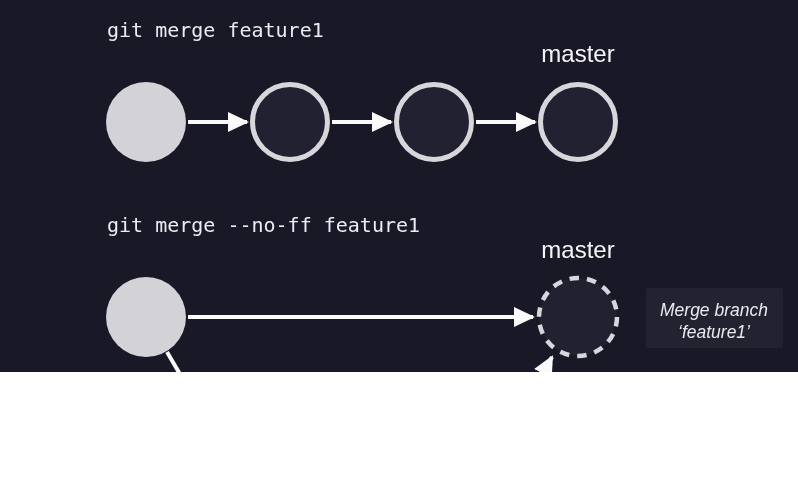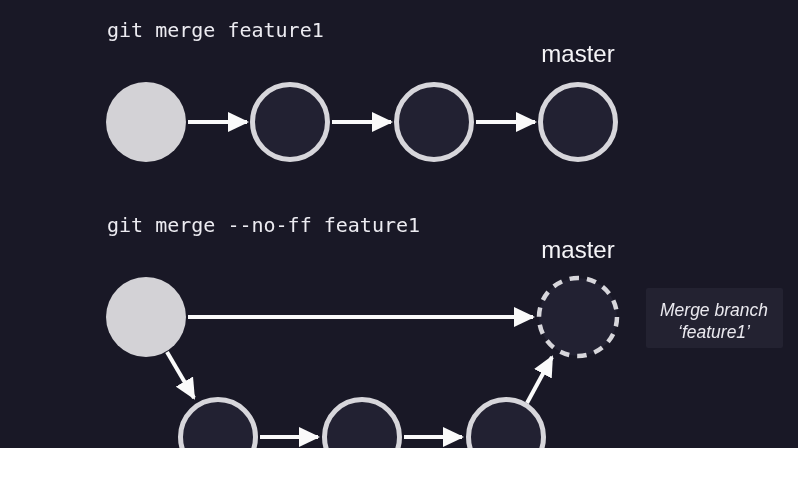--- a/index.html
+++ b/index.html
@@ -2,21 +2,21 @@
 <html style="--background: #191826; --node-fill: #222132; --node-stroke: #d7d6db; --head-fill: #d3d2d6; --arrow: #fafafa; --command-text: #ecebf1; --label-text: #f5f4f7; --annotation-bg: #232231; --annotation-text: #eae9ef;"><head>
 <meta charset="utf-8">
 <style>
   html, body {
     margin: 0;
     padding: 0;
   }
   .canvas {
     position: relative;
     width: 798px;
-    height: 448px;
+    height: 372px;
     background: var(--background, #191826);
     overflow: hidden;
   }
   svg { display: block; }
   .cmd {
     font-family: "DejaVu Sans Mono", monospace;
     font-size: 20px;
     fill: var(--command-text, #ecebf1);
   }
   .branch {

